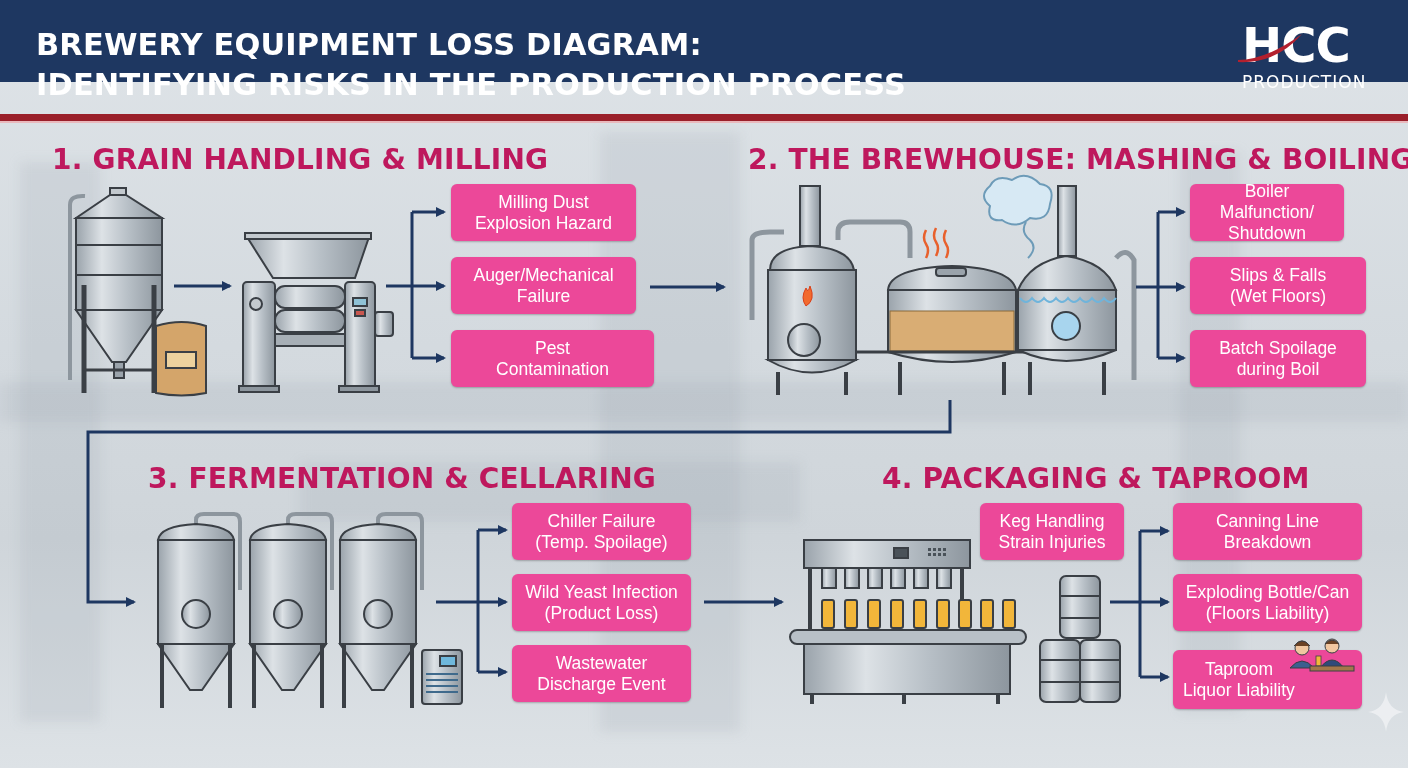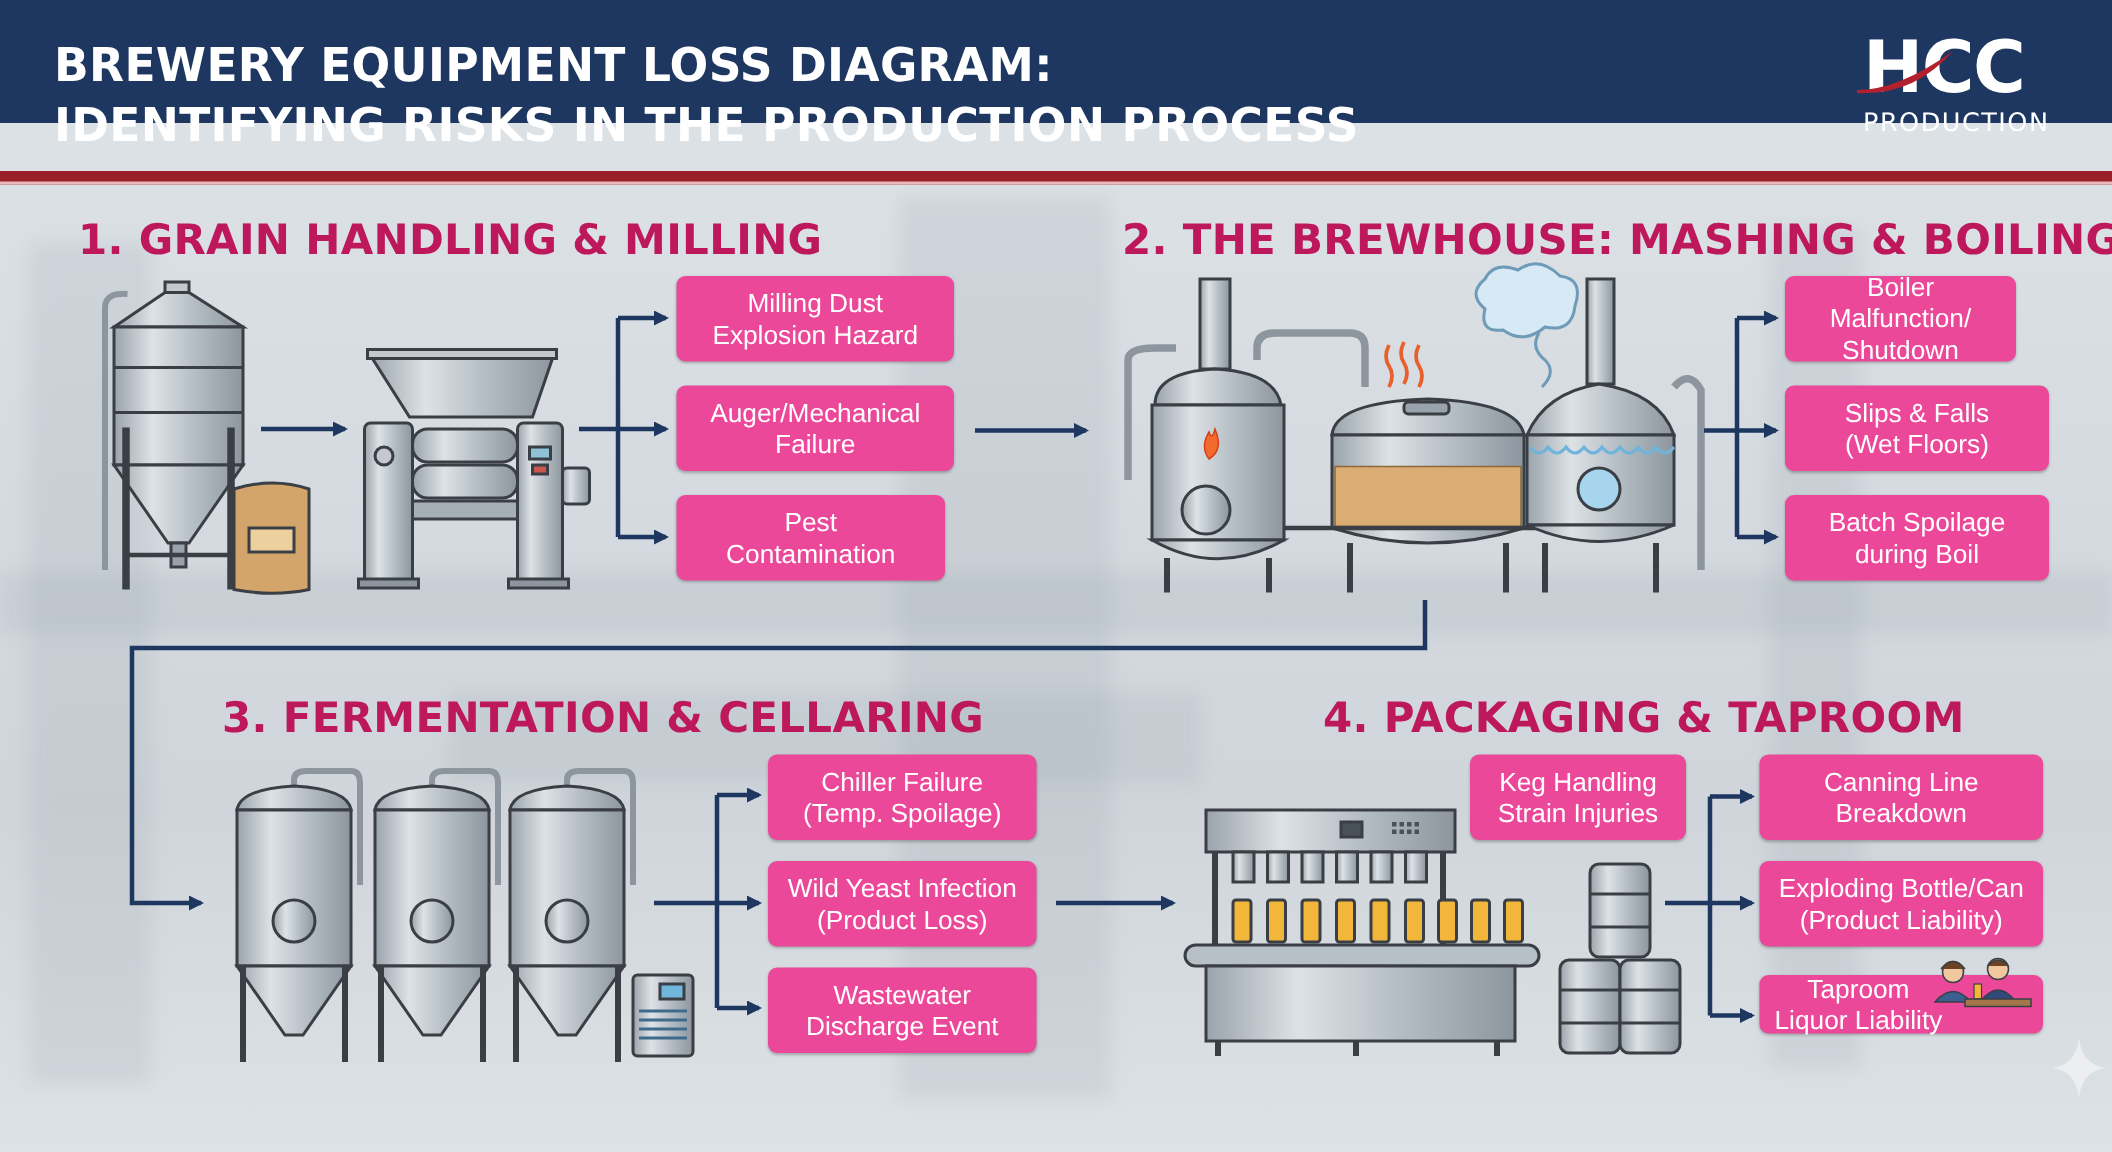--- a/index.html
+++ b/index.html
@@ -296,21 +296,21 @@
     <line x1="1140" y1="677" x2="1168" y2="677" marker-end="url(#ah)"></line>
   </g>
 
   <path d="M1386 692 Q1388 710 1404 712 Q1388 714 1386 732 Q1384 714 1368 712 Q1384 710 1386 692 Z" fill="#eef1f3" opacity="0.85"></path>
 </svg>
 
 <div class="risk" style="left:451px;top:184px;width:185px;height:57px">Milling Dust
 Explosion Hazard</div>
 <div class="risk" style="left:451px;top:257px;width:185px;height:57px">Auger/Mechanical
 Failure</div>
-<div class="risk" style="left:451px;top:330px;width:179px;height:57px">Pest
+<div class="risk" style="left:451px;top:330px;width:203px;height:57px">Pest
 Contamination</div>
 
 <div class="risk" style="left:1190px;top:184px;width:154px;height:57px">Boiler Malfunction/
 Shutdown</div>
 <div class="risk" style="left:1190px;top:257px;width:176px;height:57px">Slips &amp; Falls
 (Wet Floors)</div>
 <div class="risk" style="left:1190px;top:330px;width:176px;height:57px">Batch Spoilage
 during Boil</div>
 
 <div class="risk" style="left:512px;top:503px;width:179px;height:57px">Chiller Failure
@@ -318,22 +318,22 @@
 <div class="risk" style="left:512px;top:574px;width:179px;height:57px">Wild Yeast Infection
 (Product Loss)</div>
 <div class="risk" style="left:512px;top:645px;width:179px;height:57px">Wastewater
 Discharge Event</div>
 
 <div class="risk" style="left:980px;top:503px;width:144px;height:57px">Keg Handling
 Strain Injuries</div>
 <div class="risk" style="left:1173px;top:503px;width:189px;height:57px">Canning Line
 Breakdown</div>
 <div class="risk" style="left:1173px;top:574px;width:189px;height:57px">Exploding Bottle/Can
-(Product Liability)</div>
-<div class="risk" style="left:1173px;top:650px;width:189px;height:39px;justify-content:flex-start;padding-left:10px;text-align:center">Taproom
+(Floors Liability)</div>
+<div class="risk" style="left:1173px;top:650px;width:189px;height:59px;justify-content:flex-start;padding-left:10px;text-align:center">Taproom
 Liquor Liability</div>
 
 <svg class="illus" style="left:1288px;top:636px" width="70" height="40">
   <circle cx="14" cy="12" r="7" fill="#f1c7a0" stroke="#3a3f45"></circle>
   <path d="M6 10 Q14 0 22 10" fill="#6b4224" stroke="#3a3f45"></path>
   <path d="M2 32 Q14 18 26 32 Z" fill="#3b5f8f" stroke="#3a3f45"></path>
   <circle cx="44" cy="10" r="7" fill="#f1c7a0" stroke="#3a3f45"></circle>
   <path d="M37 8 Q44 0 51 8" fill="#6b4224" stroke="#3a3f45"></path>
   <path d="M32 32 Q44 16 56 32 Z" fill="#2f4a7a" stroke="#3a3f45"></path>
   <rect x="28" y="20" width="5" height="10" fill="#f2b63a" stroke="#3a3f45" stroke-width="0.8"></rect>

